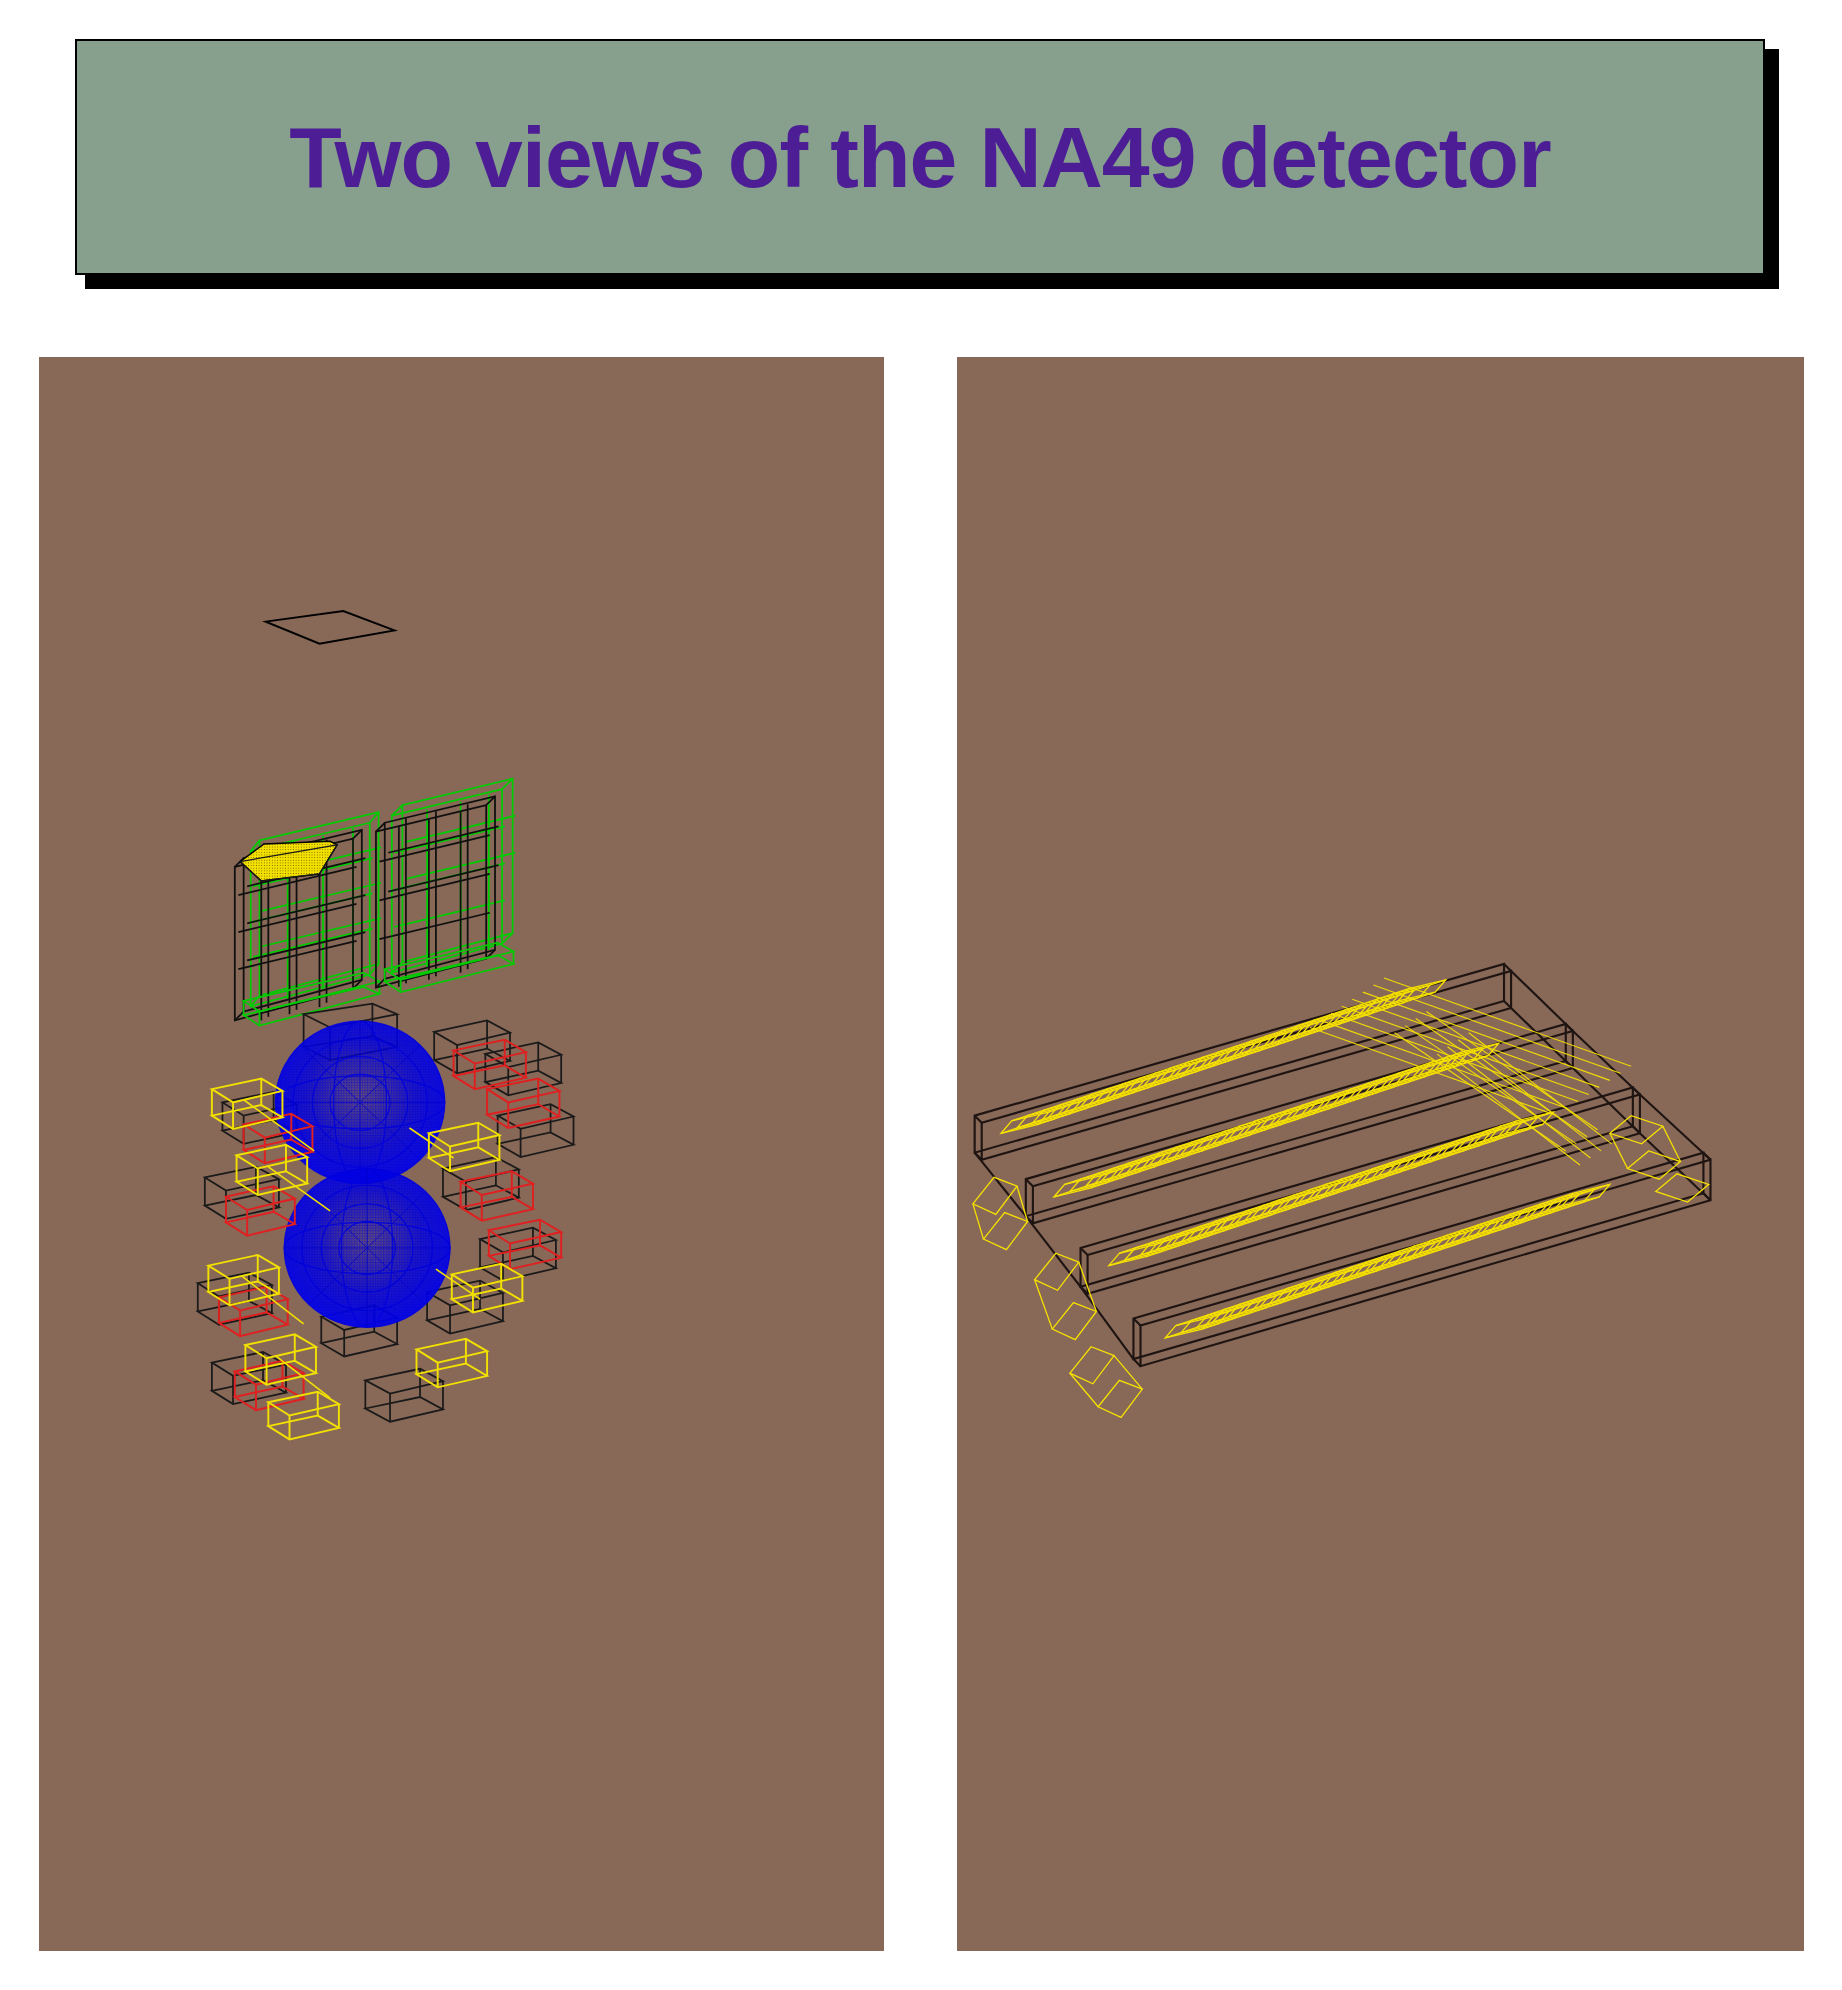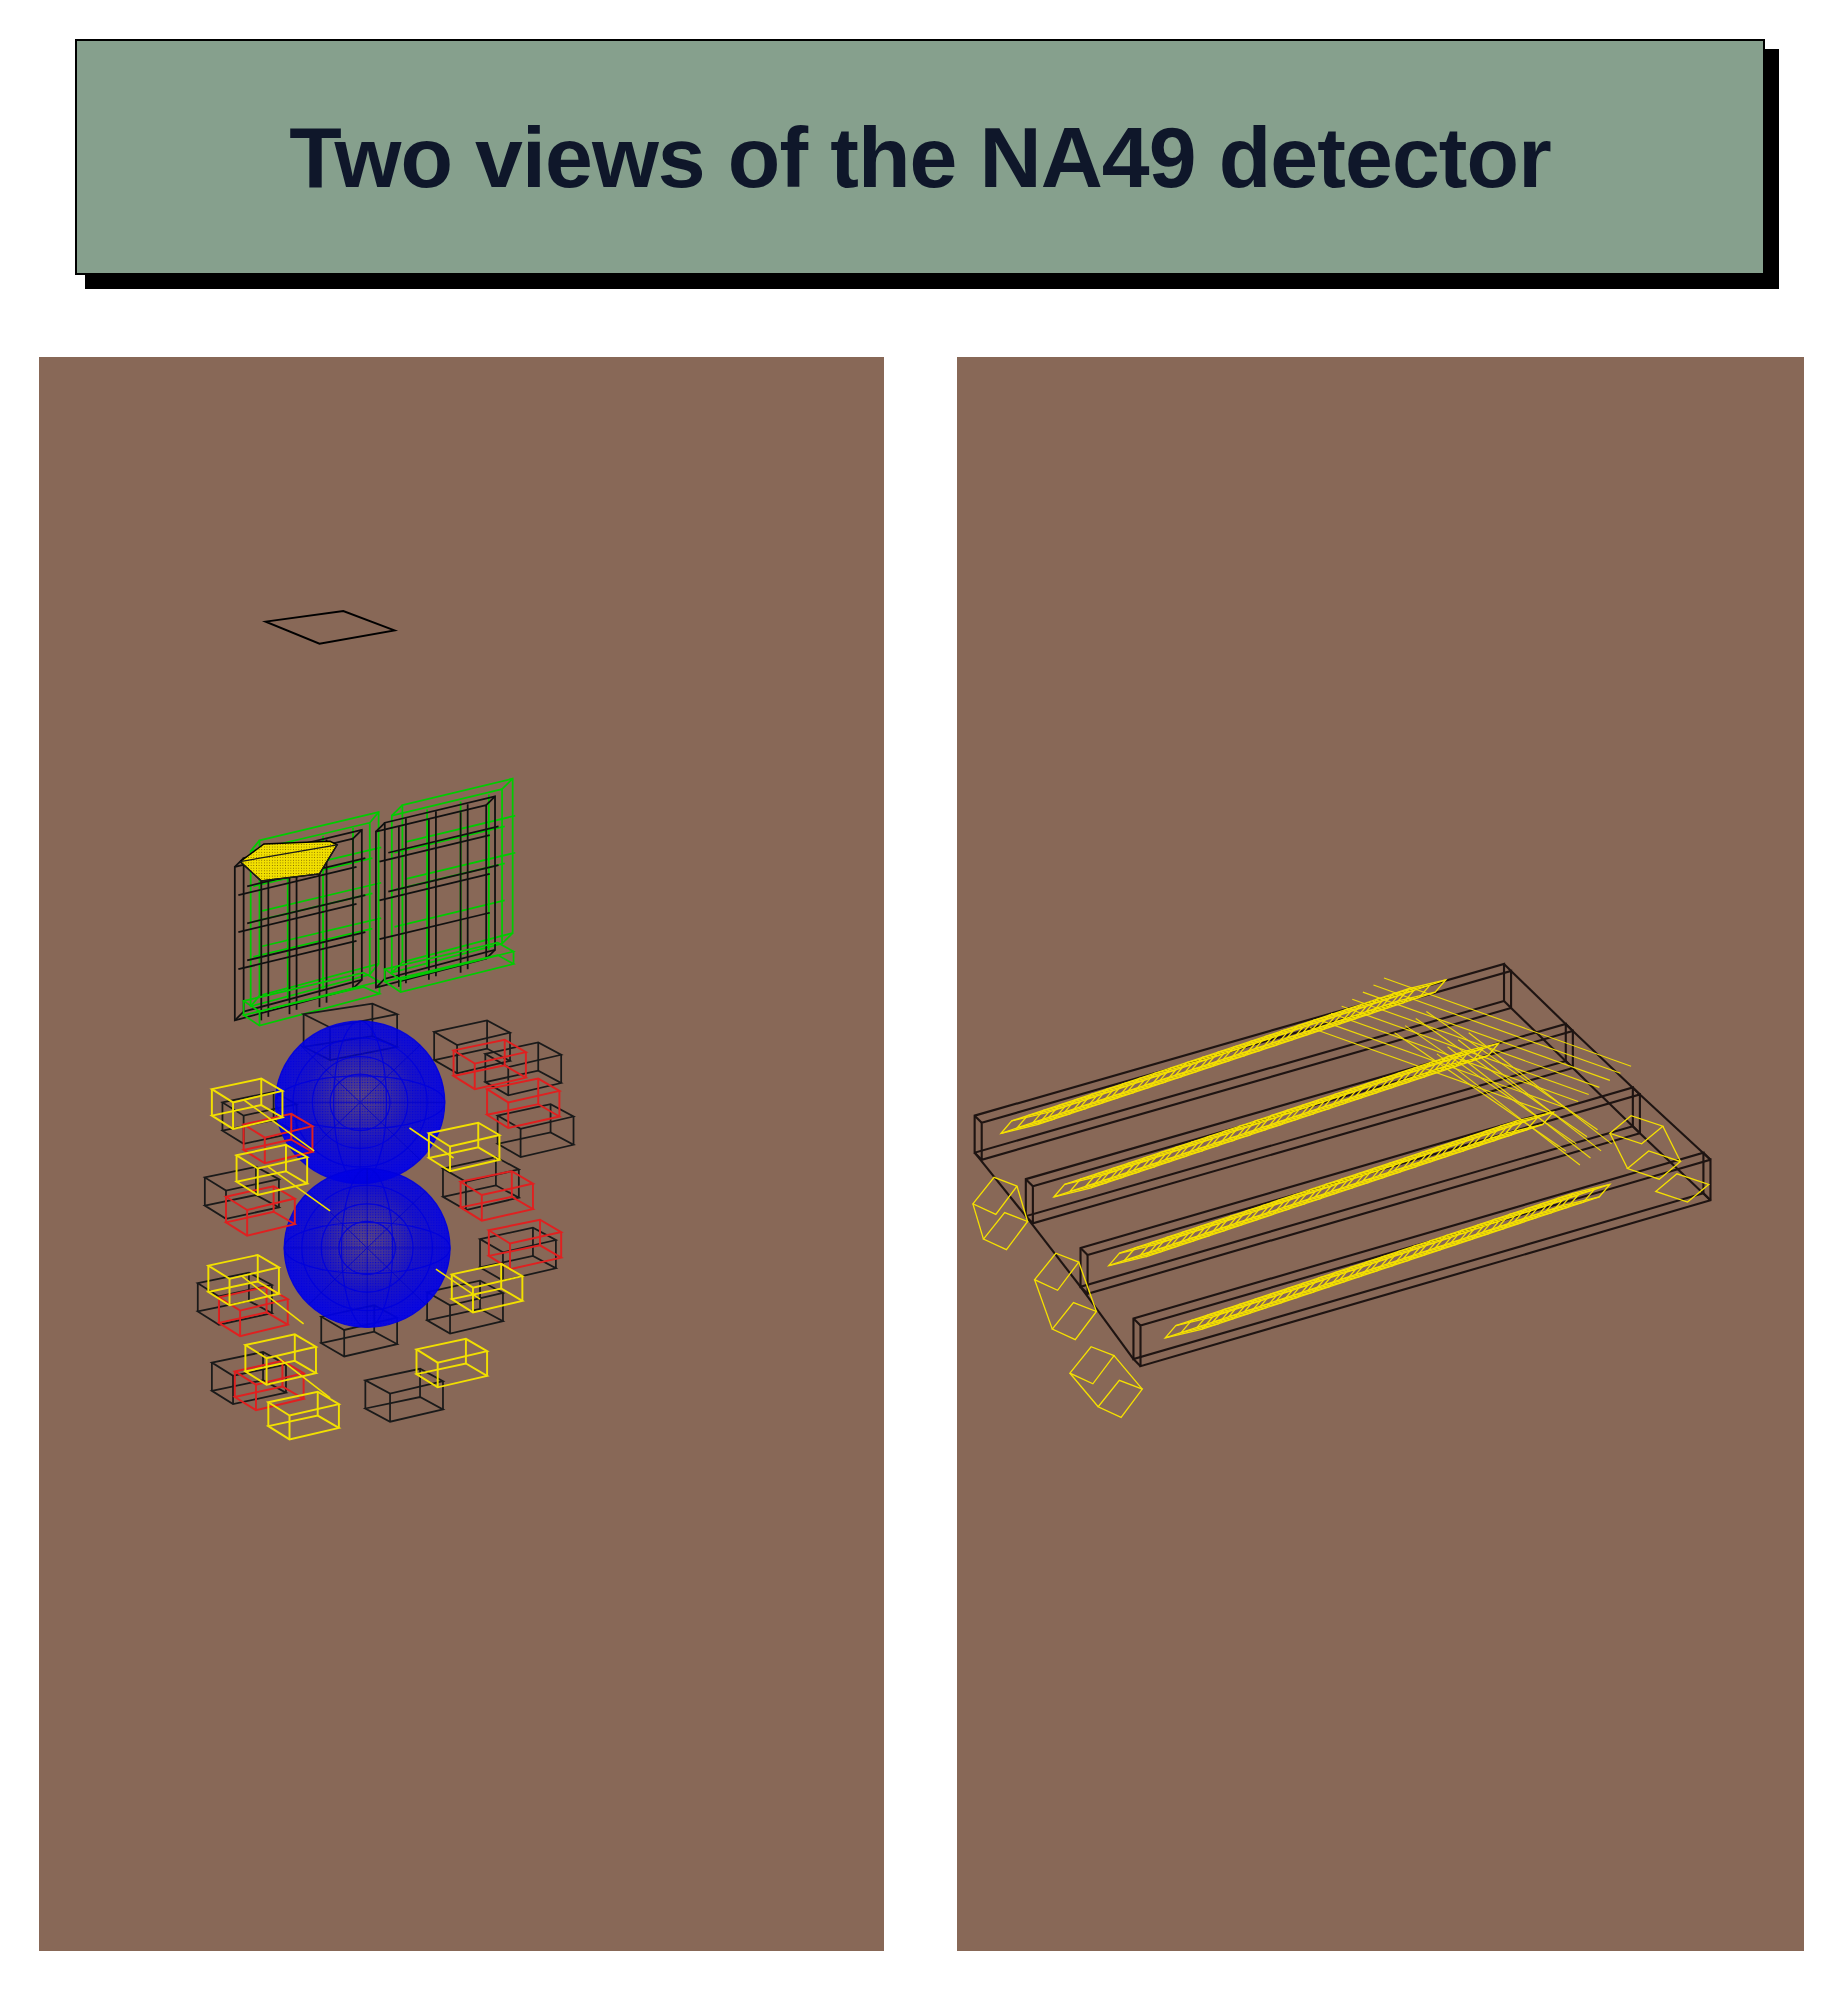--- a/index.html
+++ b/index.html
@@ -42,21 +42,21 @@
     box-sizing: border-box;
     display: flex;
     align-items: center;
     justify-content: center;
   }
   #page-title {
     font-family: "Liberation Sans", sans-serif;
     font-weight: bold;
     font-size: 86px;
     line-height: 1.0;
-    color: #0f172a;
+    color: #4c1d95;
     letter-spacing: -0.9px;
     white-space: nowrap;
     text-align: center;
   }
 
   
   .view-panel {
     position: absolute;
     background: #886857;
     overflow: hidden;

